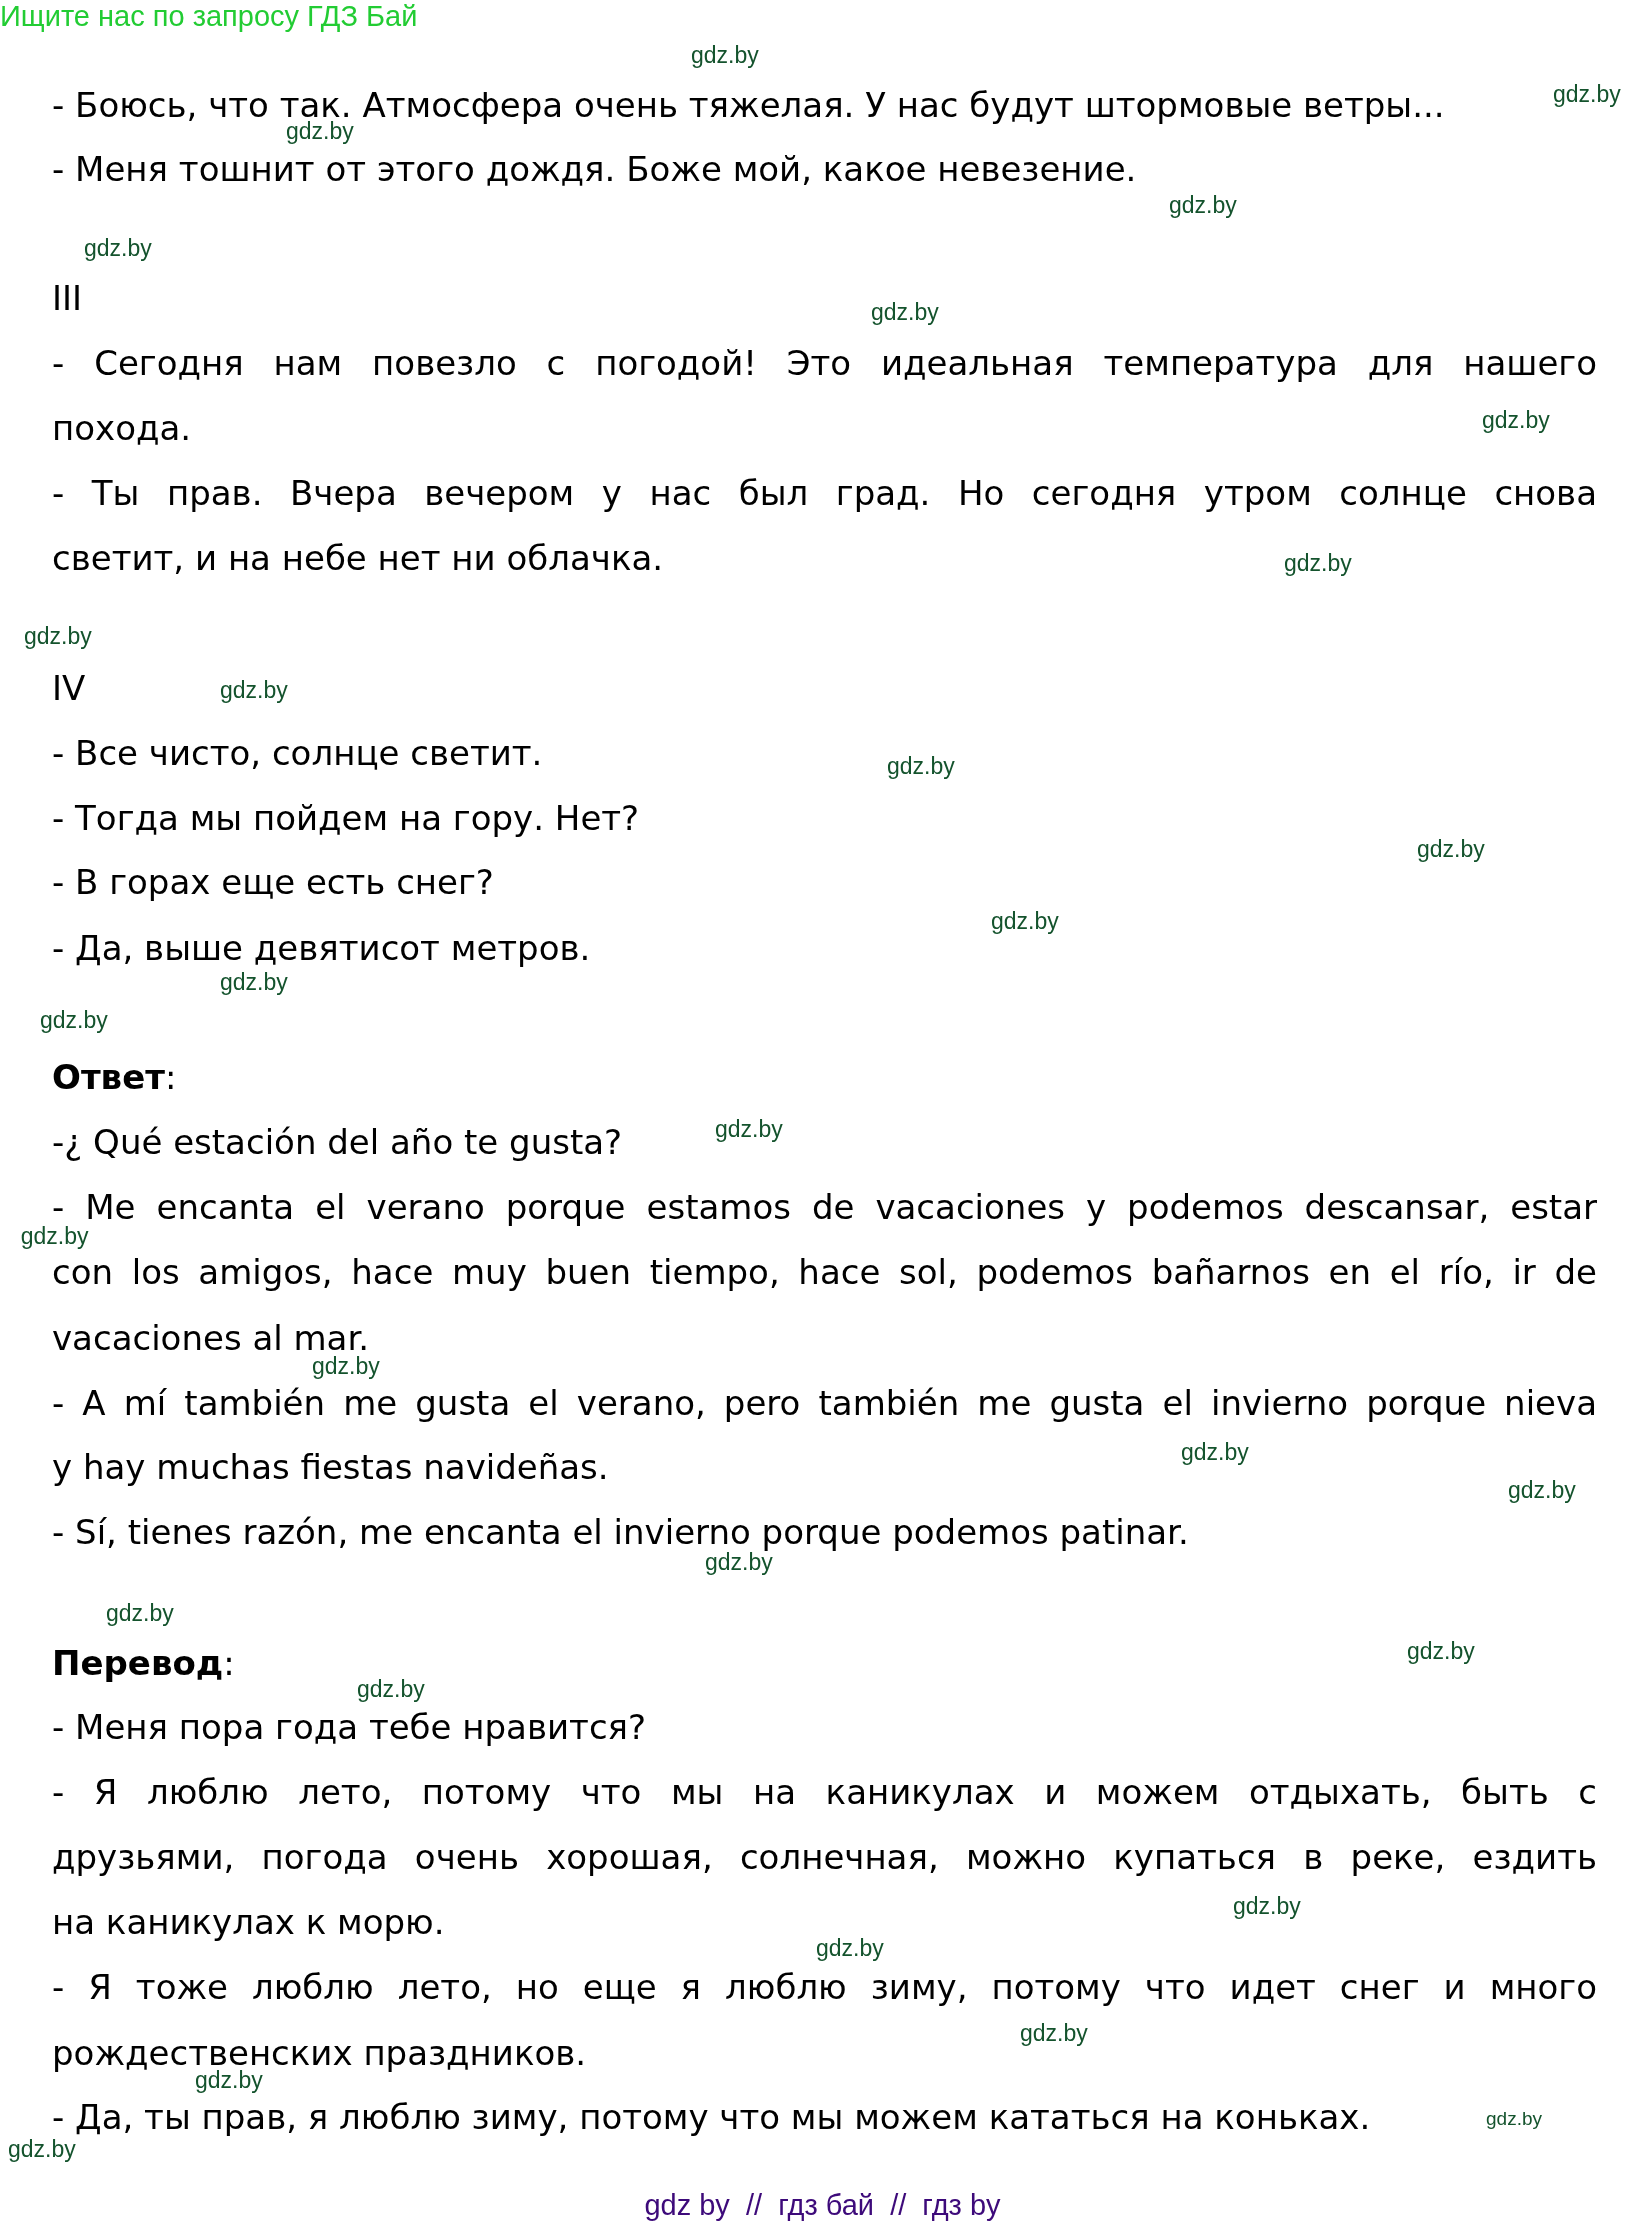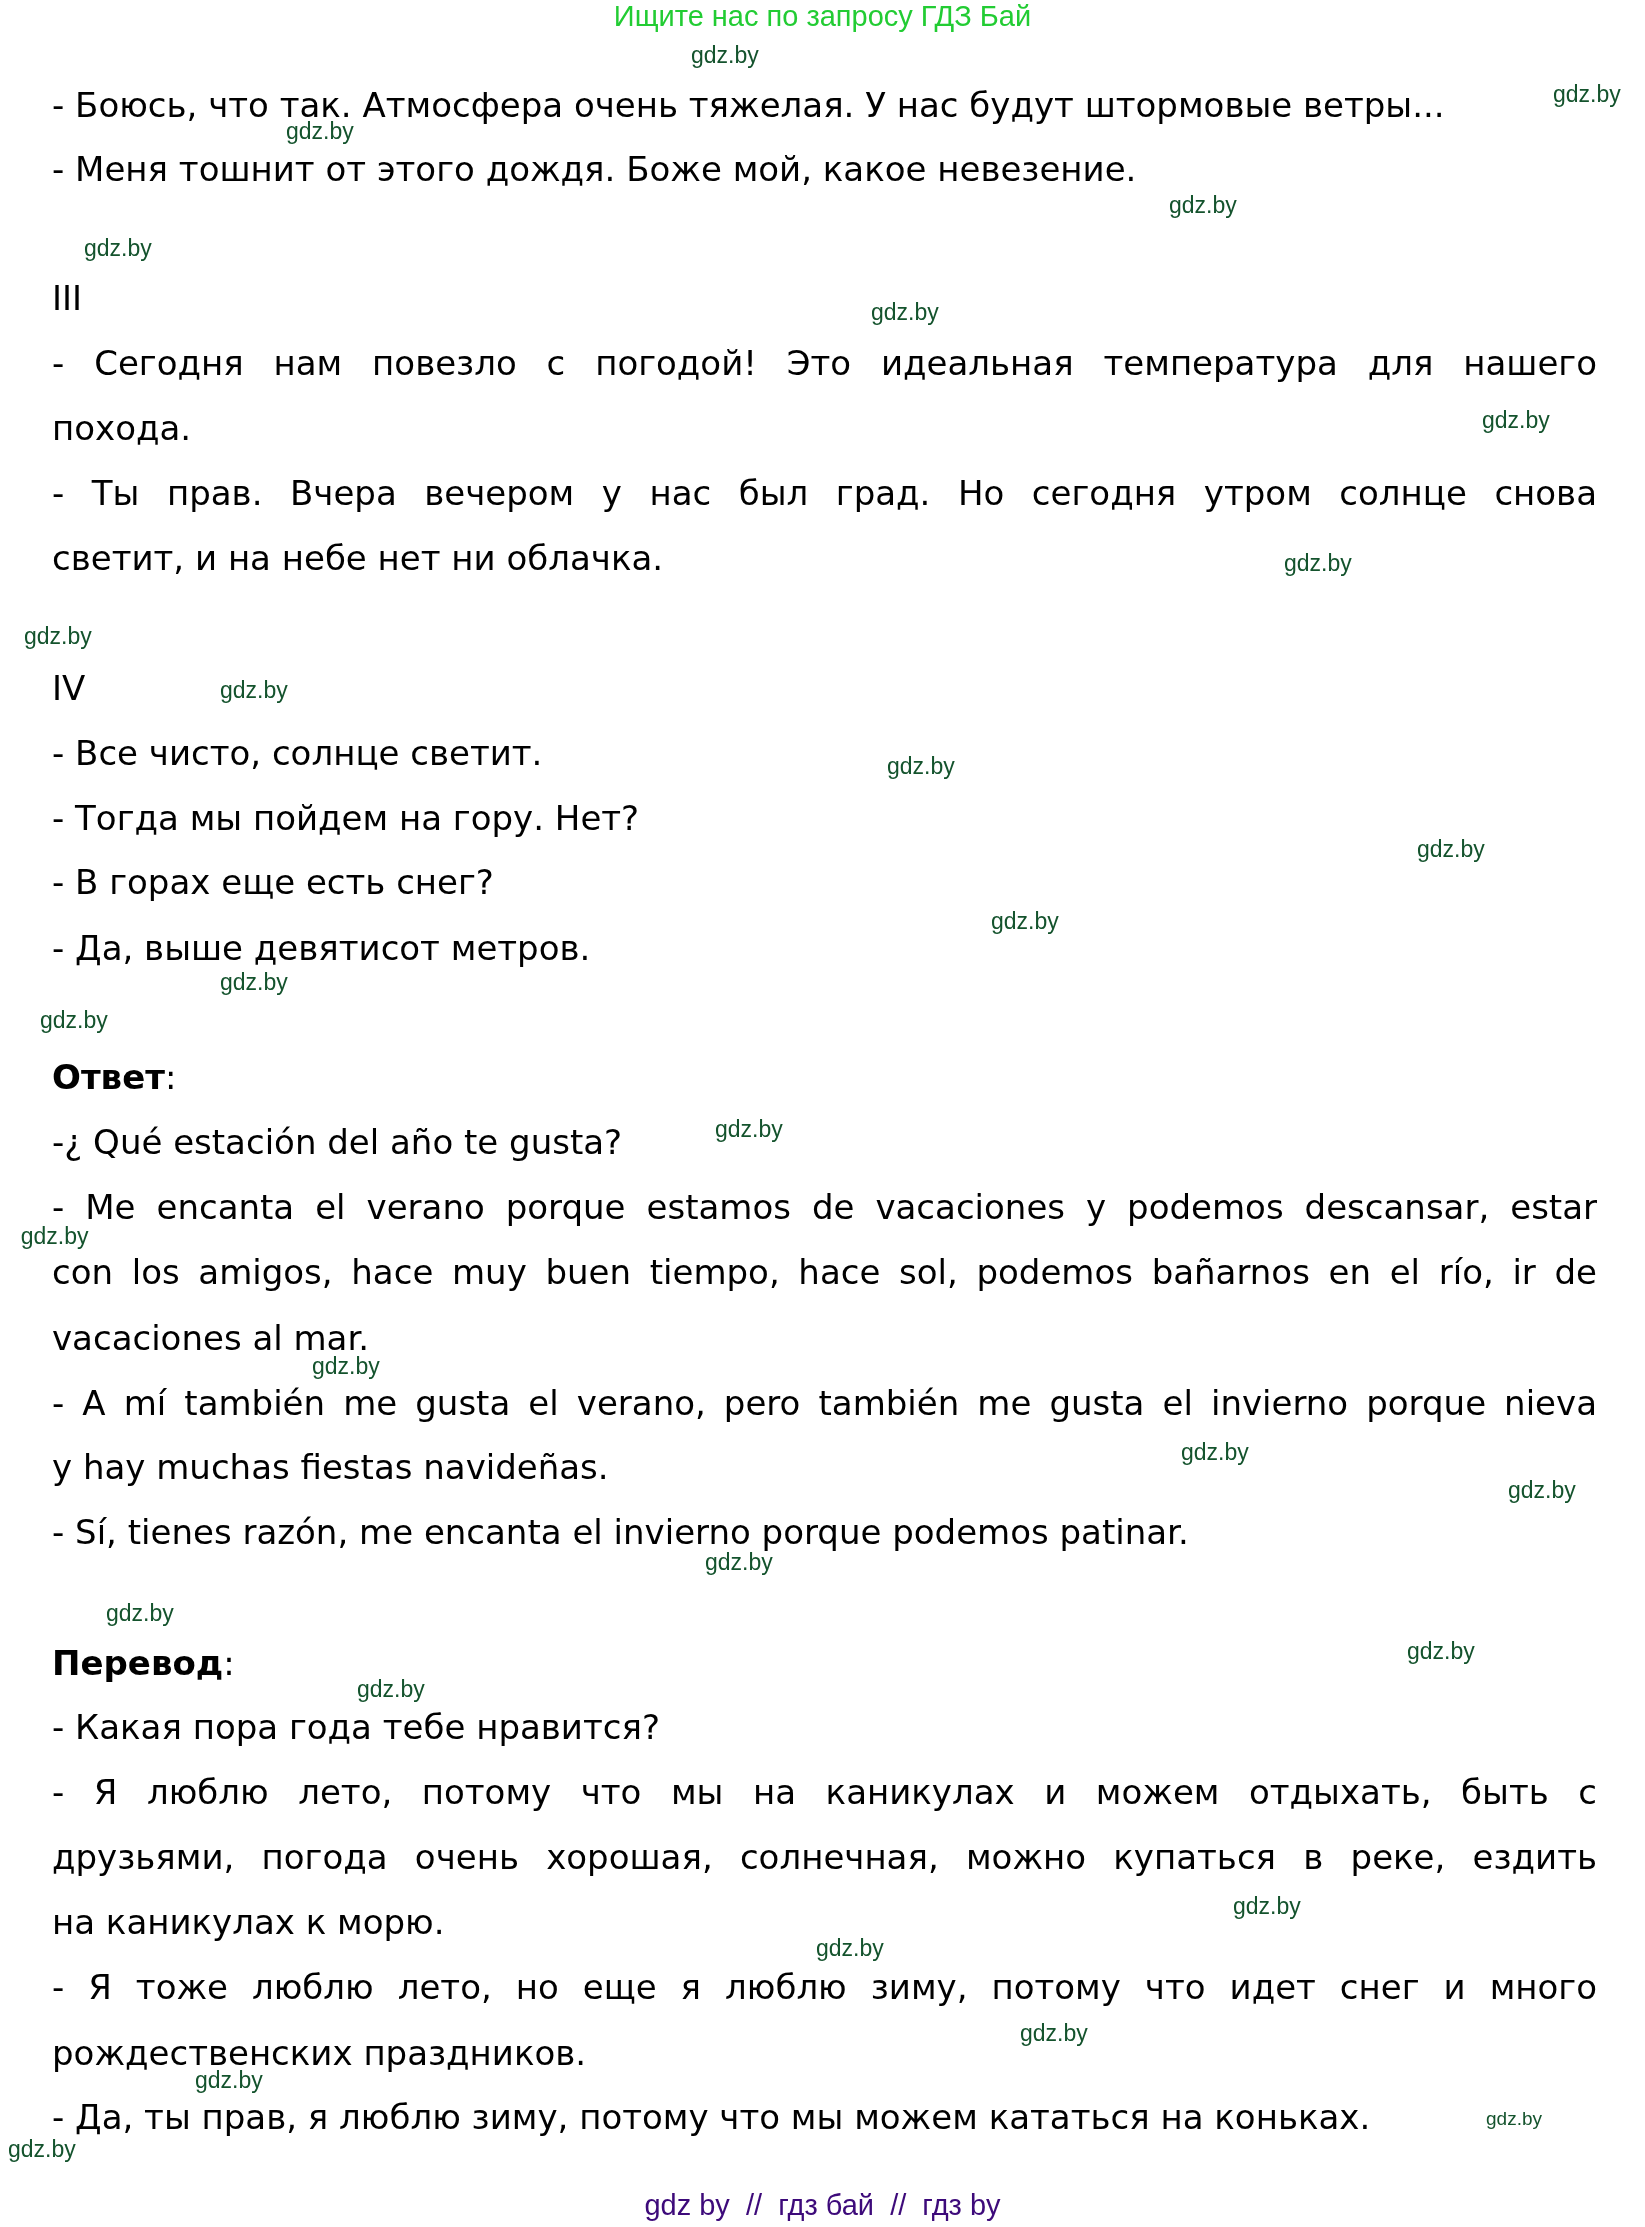--- a/index.html
+++ b/index.html
@@ -1,19 +1,19 @@
 <!DOCTYPE html>
 <html style="font-size:12.7px"><head>
 <meta charset="utf-8">
 <style>
   html, body { margin: 0; padding: 0; background: #ffffff; }
   body { width: 1645px; height: 2227px; position: relative; overflow: hidden; }
   .banner {
     position: absolute; left: 0; width: 1645px; top: 0; height: 32px;
-    text-align: center; color: #22cc33;
+    color: #22cc33;
     font-family: "Liberation Sans", sans-serif; font-size: 29px; line-height: 32px;
   }
   .line {
     position: absolute; left: 52px; width: 1545px;
     font-family: "DejaVu Sans", sans-serif; font-size: 34px; color: #000;
     line-height: 48px; height: 48px; white-space: nowrap;
     transform: translateY(-24px);
     margin-top: 7px;
   }
   .line.justify { text-align: justify; text-align-last: justify; white-space: normal; }
@@ -51,21 +51,21 @@
   <div class="line" style="top:941px">- Да, выше девятисот метров.</div>
   <div class="line" style="top:1070px"><span class="bold">Ответ</span><span>:</span></div>
   <div class="line" style="top:1135px">-¿ Qué estación del año te gusta?</div>
   <div class="line justify" style="top:1200px">- Me encanta el verano porque estamos de vacaciones y podemos descansar, estar</div>
   <div class="line justify" style="top:1265px">con los amigos, hace muy buen tiempo, hace sol, podemos bañarnos en el río, ir de</div>
   <div class="line" style="top:1331px">vacaciones al mar.</div>
   <div class="line justify" style="top:1396px">- A mí también me gusta el verano, pero también me gusta el invierno porque nieva</div>
   <div class="line" style="top:1460px">y hay muchas fiestas navideñas.</div>
   <div class="line" style="top:1525px">- Sí, tienes razón, me encanta el invierno porque podemos patinar.</div>
   <div class="line" style="top:1656px"><span class="bold">Перевод</span><span>:</span></div>
-  <div class="line" style="top:1720px">- Какая пора года тебе нравится?</div>
+  <div class="line" style="top:1720px">- Меня пора года тебе нравится?</div>
   <div class="line justify" style="top:1785px">- Я люблю лето, потому что мы на каникулах и можем отдыхать, быть с</div>
   <div class="line justify" style="top:1850px">друзьями, погода очень хорошая, солнечная, можно купаться в реке, ездить</div>
   <div class="line" style="top:1915px">на каникулах к морю.</div>
   <div class="line justify" style="top:1980px">- Я тоже люблю лето, но еще я люблю зиму, потому что идет снег и много</div>
   <div class="line" style="top:2046px">рождественских праздников.</div>
   <div class="line" style="top:2110px">- Да, ты прав, я люблю зиму, потому что мы можем кататься на коньках.</div>
 </div>
 
 <div>
   <span class="wm" style="left:691px;top:56px">gdz.by</span>

